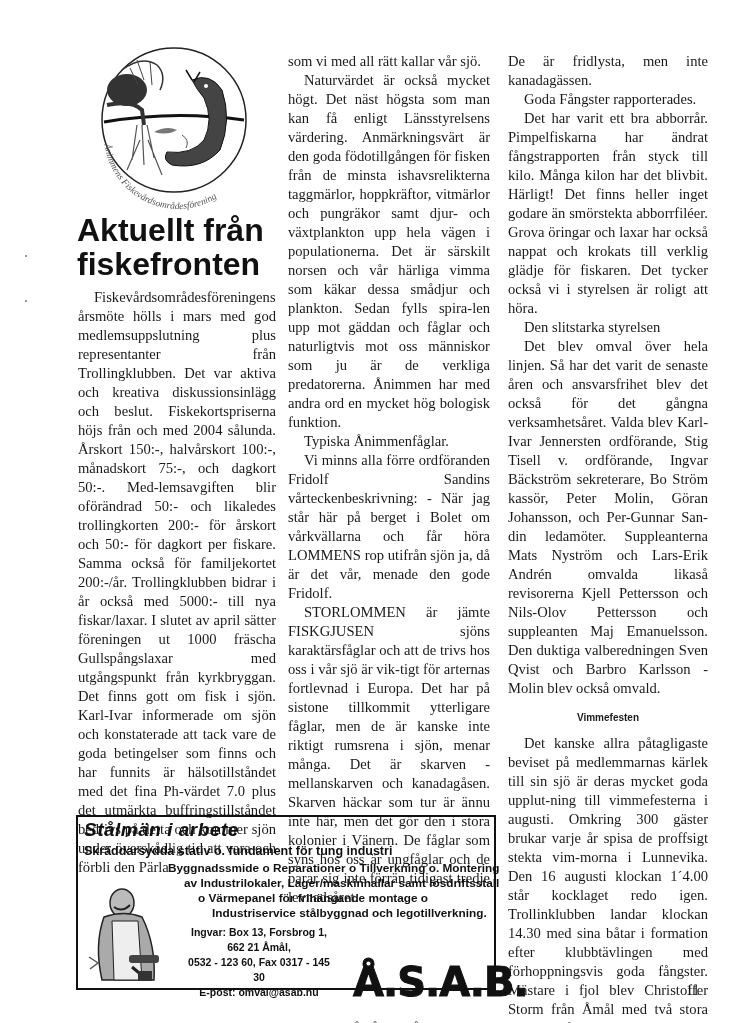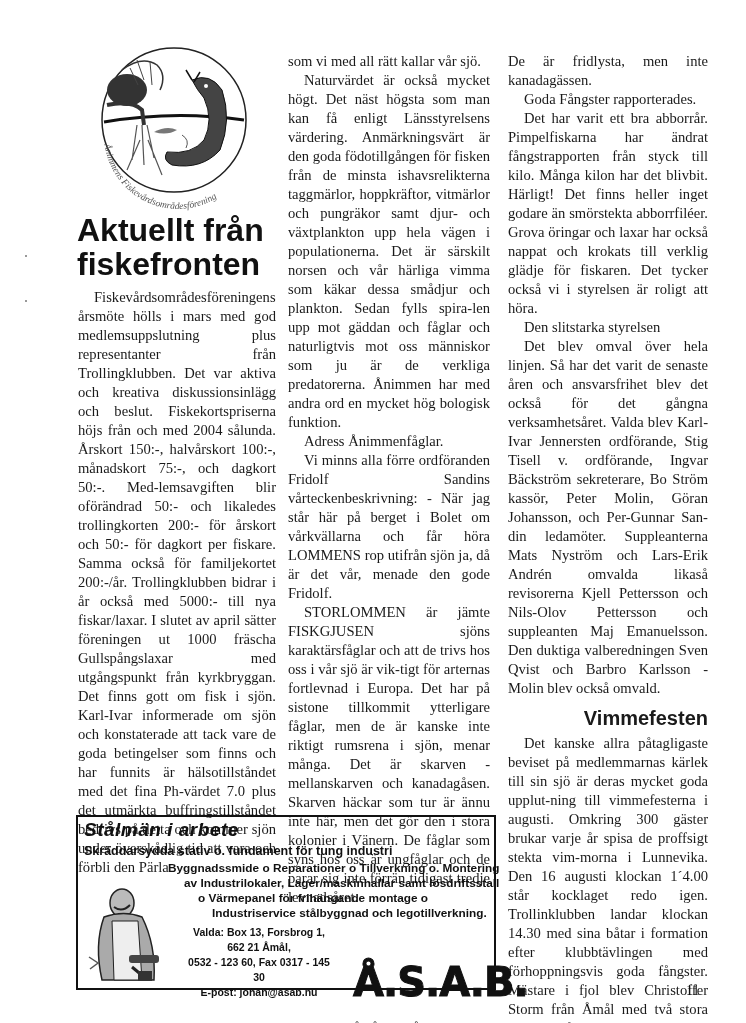--- a/index.html
+++ b/index.html
@@ -13,21 +13,21 @@
   .col-2 { left: 288px; top: 52px; width: 202px; }
   .col-3 { left: 508px; top: 52px; width: 200px; }
 
   .logo { position: absolute; left: 82px; top: 40px; width: 185px; height: 185px; }
 
   .headline { position: absolute; left: 77px; top: 213px; width: 210px;
     font-family: "Liberation Sans", "DejaVu Sans", sans-serif; font-weight: bold;
     font-size: 32px; line-height: 34px; color: #111; }
 
   .subhead { font-family: "Liberation Sans", "DejaVu Sans", sans-serif; font-weight: bold;
-    font-size: 20px; line-height: 20px; margin-top: 10px; margin-bottom: 6px; text-align: right; }
+    font-size: 10px; line-height: 20px; margin-top: 10px; margin-bottom: 6px; text-align: center; }
 
   .ad { position: absolute; left: 76px; top: 815px; width: 420px; height: 175px;
     border: 2px solid #111; font-family: "Liberation Sans", "DejaVu Sans", sans-serif; }
   .ad-title { position: absolute; left: 6px; top: 2px; font-size: 19px; font-weight: bold;
     font-style: italic; letter-spacing: 0.5px; color: #111; }
   .ad-sub { position: absolute; left: 6px; top: 27px; font-size: 12.5px; font-weight: bold; color: #111; white-space: nowrap; }
   .ad-lines { position: absolute; top: 44px; left: 0; width: 100%; font-size: 11.8px; font-weight: bold; line-height: 15px; color: #111; }
   .ad-lines div { white-space: nowrap; position: relative; }
   .ad-figure { position: absolute; left: 6px; top: 68px; width: 90px; height: 102px; }
   .ad-address { position: absolute; left: 106px; top: 108px; width: 150px; text-align: center;
@@ -77,21 +77,21 @@
   <div>fiskefronten</div>
 </div>
 
 <div class="col col-1">
   <p class="ind">Fiskevårdsområdesföreningens årsmöte hölls i mars med god medlemsuppslutning plus representanter från Trollingklubben. Det var aktiva och kreativa diskussionsinlägg och beslut. Fiskekortspriserna höjs från och med 2004 sålunda. Årskort 150:-, halvårskort 100:-, månadskort 75:-, och dagkort 50:-. Med-lemsavgiften blir oförändrad 50:- och likaledes trollingkorten 200:- för årskort och 50:- för dagkort per fiskare. Samma också för familjekortet 200:-/år. Trollingklubben bidrar i år också med 5000:- till nya fiskar/laxar. I slutet av april sätter föreningen ut 1000 fräscha Gullspångslaxar med utgångspunkt från kyrkbryggan. Det finns gott om fisk i sjön. Karl-Ivar informerade om sjön och konstaterade att tack vare de goda betingelser som finns och har funnits är hälsotillståndet med det fina Ph-värdet 7.0 plus det utmärkta buffringstillståndet bedrivs på detta och kommer sjön under överskådlig tid att vara och förbli den Pärla</p>
 </div>
 
 <div class="col col-2">
   <p>som vi med all rätt kallar vår sjö.</p>
   <p class="ind">Naturvärdet är också mycket högt. Det näst högsta som man kan få enligt Länsstyrelsens värdering. Anmärkningsvärt är den goda födotillgången för fisken från de minsta ishavsrelikterna taggmärlor, hoppkräftor, vitmärlor och pungräkor samt djur- och växtplankton upp hela vägen i populationerna. Det är särskilt norsen och vår härliga vimma som käkar dessa smådjur och plankton. Sedan fylls spira-len upp mot gäddan och fåglar och naturligtvis mot oss människor som ju är de verkliga predatorerna. Ånimmen har med andra ord en mycket hög bologisk funktion.</p>
-  <p class="ind">Adress Ånimmenfåglar.</p>
+  <p class="ind">Typiska Ånimmenfåglar.</p>
   <p class="ind">Vi minns alla förre ordföranden Fridolf Sandins vårteckenbeskrivning: - När jag står här på berget i Bolet om vårkvällarna och får höra LOMMENS rop utifrån sjön ja, då är det vår, menade den gode Fridolf.</p>
   <p class="ind">STORLOMMEN är jämte FISKGJUSEN sjöns karaktärsfåglar och att de trivs hos oss i vår sjö är vik-tigt för arternas fortlevnad i Europa. Det har på sistone tillkommit ytterligare fåglar, men de är kanske inte riktigt rumsrena i sjön, menar många. Det är skarven -mellanskarven och kanadagåsen. Skarven häckar som tur är ännu inte här, men det gör den i stora kolonier i Vänern. De fåglar som syns hos oss är ungfåglar och de parar sig inte förrän tidigast tredje levnadsåret.</p>
 </div>
 
 <div class="col col-3">
   <p>De är fridlysta, men inte kanadagässen.</p>
   <p class="ind">Goda Fångster rapporterades.</p>
   <p class="ind">Det har varit ett bra abborrår. Pimpelfiskarna har ändrat fångstrapporten från styck till kilo. Många kilon har det blivbit. Härligt! Det finns heller inget godare än smörstekta abborrfiléer. Grova öringar och laxar har också nappat och krokats till verklig glädje för fiskaren. Det tycker också vi i styrelsen är roligt att höra.</p>
   <p class="ind">Den slitstarka styrelsen</p>
   <p class="ind">Det blev omval över hela linjen. Så har det varit de senaste åren och ansvarsfrihet blev det också för det gångna verksamhetsåret. Valda blev Karl-Ivar Jennersten ordförande, Stig Tisell v. ordförande, Ingvar Bäckström sekreterare, Bo Ström kassör, Peter Molin, Göran Johansson, och Per-Gunnar San-din ledamöter. Suppleanterna Mats Nyström och Lars-Erik Andrén omvalda likaså revisorerna Kjell Pettersson och Nils-Olov Pettersson och suppleanten Maj Emanuelsson. Den duktiga valberedningen Sven Qvist och Barbro Karlsson - Molin blev också omvald.</p>
@@ -115,24 +115,24 @@
       <path d="M 30 22 Q 38 28 46 20" stroke="#222" stroke-width="2" fill="none"></path>
       <path d="M 20 32 Q 10 60 18 95 L 70 95 Q 72 60 58 32 Q 40 25 20 32 Z" fill="#aaa" stroke="#222" stroke-width="1.5"></path>
       <path d="M 28 36 L 30 95 L 58 95 L 54 36 Z" fill="#eee" stroke="#222" stroke-width="1"></path>
       <rect x="45" y="70" width="30" height="8" rx="3" fill="#444"></rect>
       <path d="M 48 82 L 60 92" stroke="#222" stroke-width="3"></path>
       <rect x="54" y="86" width="14" height="10" fill="#333"></rect>
       <path d="M 5 72 L 14 78 L 6 84" stroke="#555" stroke-width="1.5" fill="none"></path>
     </svg>
   </div>
   <div class="ad-address">
-    <div>Valda: Box 13, Forsbrog 1,</div>
+    <div>Ingvar: Box 13, Forsbrog 1,</div>
     <div>662 21  Åmål,</div>
     <div>0532 - 123 60, Fax 0317 - 145 30</div>
-    <div>E-post: johan@asab.nu</div>
+    <div>E-post: omval@asab.nu</div>
   </div>
   <div class="ad-logo">
     <div class="ad-logo-mark">Å.S.A.B.</div>
     <div class="ad-logo-sub">ÅMÅLS STÅLKONSTRUKTIONER AB</div>
   </div>
 </div>
 
 <div class="margin-mark" style="left:25px; top:255px;"></div>
 <div class="margin-mark" style="left:25px; top:300px;"></div>
 

